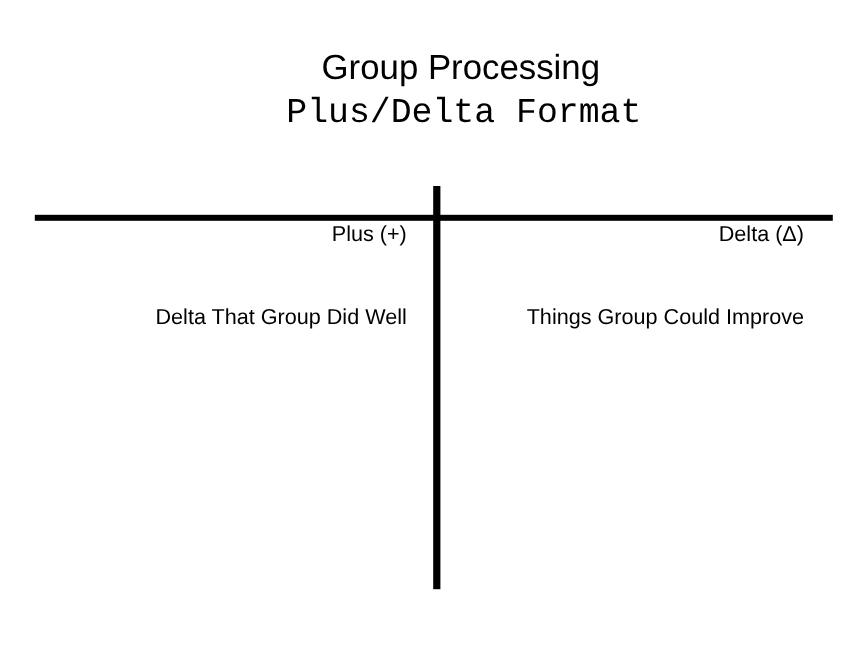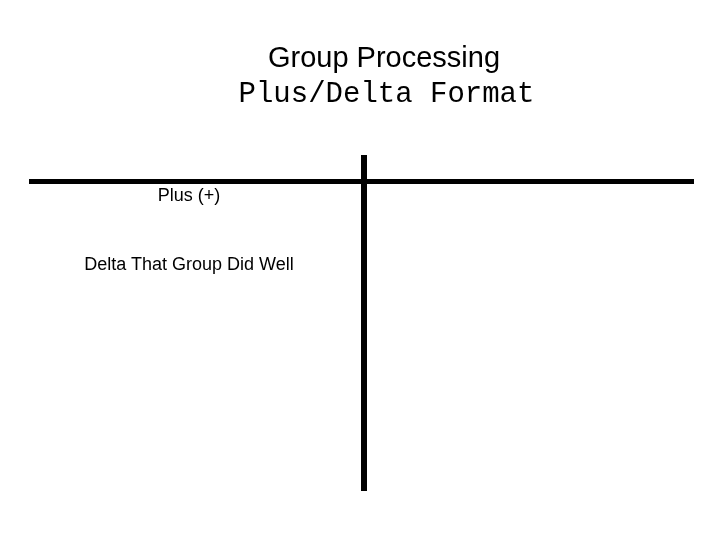--- a/index.html
+++ b/index.html
@@ -37,21 +37,21 @@
     white-space: pre;
   }
   .title-line-2 {
     margin-left: 5px;
     font-family: Liberation Mono, monospace;
   }
 
   
   .col-head {
     position: absolute;
-    text-align: center;
+    text-align: right;
     line-height: 23px;
     font-size: 18px;
     font-weight: normal;
     white-space: pre;
   }
   .col-head .head-line {
     display: block;
   }
 
   .col-head-plus {
@@ -101,20 +101,22 @@
     <span class="title-line title-line-1">Group Processing</span>
     <span class="title-line title-line-2">Plus/Delta Format</span>
   </div>
 
   <div class="col-head col-head-plus">
     <span class="head-line">Plus (+)</span>
     <span class="head-line">Delta That Group Did Well</span>
   </div>
 
   <div class="col-head col-head-delta">
+    <span class="head-line">Delta (Δ)</span>
+    <span class="head-line">Things Group Could Improve</span>
   </div>
 
   <div class="rule-horizontal"></div>
   <div class="rule-vertical"></div>
 
   <div class="pane pane-left"></div>
   <div class="pane pane-right"></div>
 
 </div>
 

